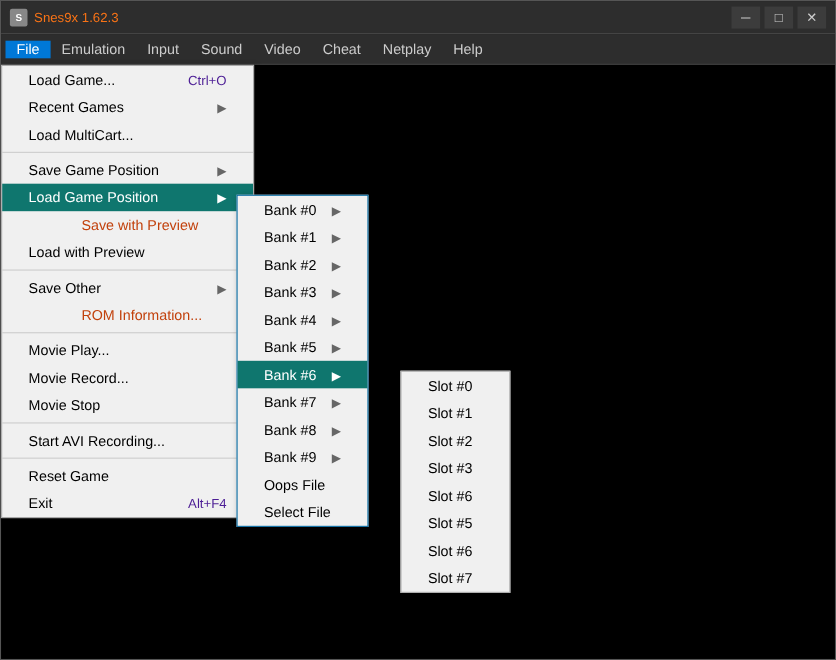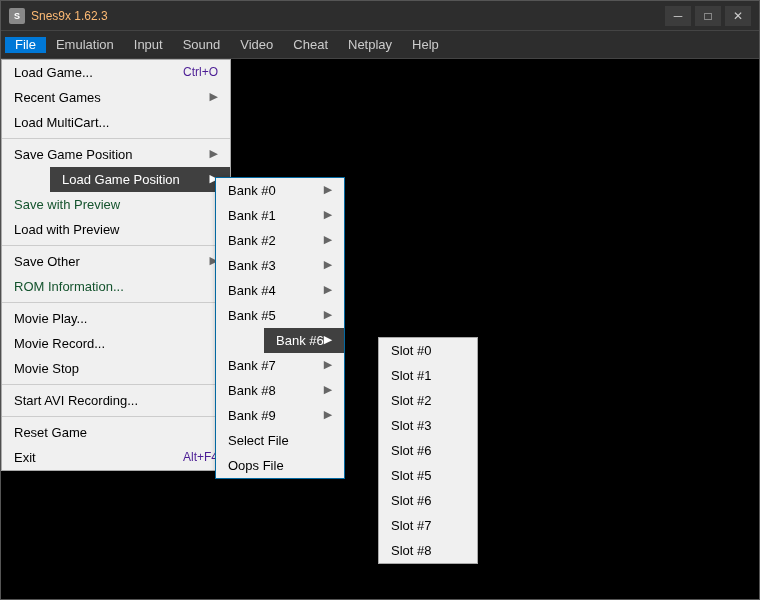--- a/index.html
+++ b/index.html
@@ -34,21 +34,21 @@
       margin-right: 6px;
       background: #888;
       border-radius: 2px;
       display: flex;
       align-items: center;
       justify-content: center;
       font-size: 10px;
       color: #fff;
     }
     .title-bar-title {
-      color: #fdba74;
+      color: #f97316;
       font-size: 12px;
       flex: 1;
     }
     .title-bar-controls {
       display: flex;
       gap: 4px;
     }
     .title-bar-btn {
       width: 26px;
       height: 20px;
@@ -88,30 +88,30 @@
     .dropdown {
       position: absolute;
       background: #f0f0f0;
       border: 1px solid #aaa;
       box-shadow: 2px 2px 6px rgba(0,0,0,0.4);
       min-width: 230px;
       z-index: 100;
       color: #000;
     }
     .dropdown-item {
-      padding: 5px 12px;
-      display: flex;
-      align-items: flex-start;
+      padding: 5px 24px;
+      display: flex;
+      align-items: flex-end;
       justify-content: space-between;
       cursor: pointer;
       font-size: 13px;
       white-space: nowrap;
     }
-    .dropdown-item.active { background: #404040; color: #fff; margin-left: 48px; }
-    .dropdown-item.disabled { color: #14532d; cursor: default; }
+    .dropdown-item.active { background: #0f766e; color: #fff; }
+    .dropdown-item.disabled { color: #c2410c; cursor: default; margin-left: 48px; }
     .dropdown-separator {
       height: 1px;
       background: #ccc;
       margin: 3px 0;
     }
     .dropdown-item .shortcut {
       color: #4c1d95;
       font-size: 12px;
       margin-left: 20px;
     }
@@ -126,21 +126,21 @@
       left: 214px;
       top: 0px;
       background: #f0f0f0;
       border: 1px solid #0369a1;
       box-shadow: 2px 2px 6px rgba(0,0,0,0.4);
       min-width: 120px;
       z-index: 101;
     }
     .submenu-2 {
       position: absolute;
-      left: 377px;
+      left: 363px;
       top: 0px;
       background: #f0f0f0;
       border: 1px solid #aaa;
       box-shadow: 2px 2px 6px rgba(0,0,0,0.4);
       min-width: 100px;
       z-index: 102;
     }
   </style>
 </head>
 <body>
@@ -266,25 +266,25 @@
       </div>
       <div class="dropdown-item">
         <span>Bank #8</span>
         <span class="arrow">▶</span>
       </div>
       <div class="dropdown-item">
         <span>Bank #9</span>
         <span class="arrow">▶</span>
       </div>
       <div class="dropdown-item">
+        <span>Oops File</span>
+      </div>
+      <div class="dropdown-item">
         <span>Select File</span>
       </div>
-      <div class="dropdown-item">
-        <span>Oops File</span>
-      </div>
     </div>
 
     <div class="submenu-2" style="top: 278px;">
       <div class="dropdown-item">
         <span>Slot #0</span>
       </div>
       <div class="dropdown-item">
         <span>Slot #1</span>
       </div>
       <div class="dropdown-item">
@@ -297,20 +297,17 @@
         <span>Slot #6</span>
       </div>
       <div class="dropdown-item">
         <span>Slot #5</span>
       </div>
       <div class="dropdown-item">
         <span>Slot #6</span>
       </div>
       <div class="dropdown-item">
         <span>Slot #7</span>
-      </div>
-      <div class="dropdown-item">
-        <span>Slot #8</span>
       </div>
     </div>
 
   </div>
 </div>
 
 </body></html>

